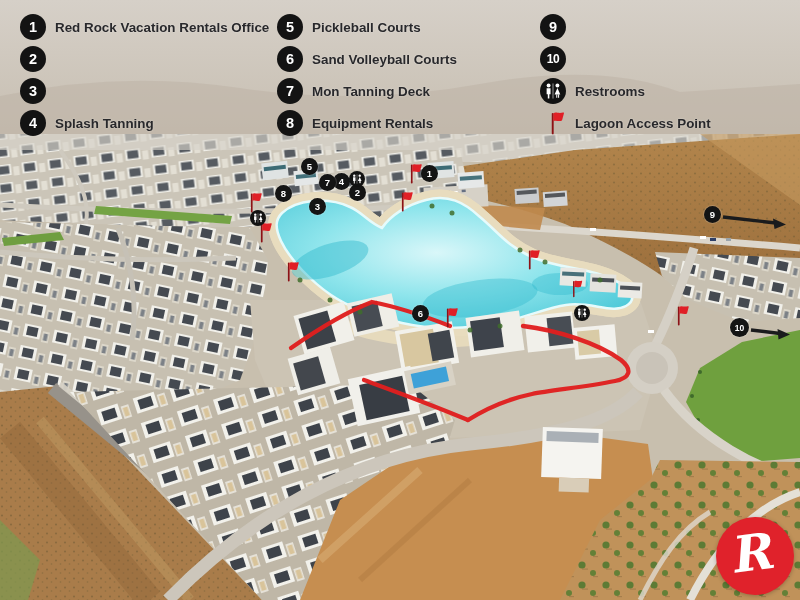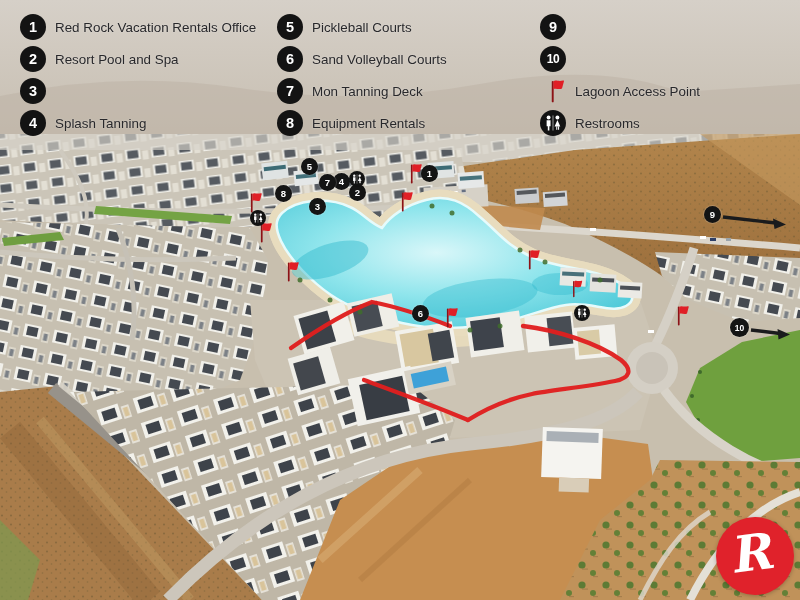--- a/index.html
+++ b/index.html
@@ -8,21 +8,21 @@
   svg.aerial{position:absolute;left:0;top:0;}
 
   
   .legend-col{position:absolute;top:11px;}
   .litem{display:flex;align-items:center;height:32px;gap:9px;}
   .lnum{width:26px;height:26px;border-radius:50%;background:#131313;color:#fff;
         display:flex;align-items:center;justify-content:center;
         font-weight:700;font-size:14.5px;flex:0 0 26px;}
   .lnum.two{font-size:12px;letter-spacing:-0.5px;}
   .licon{width:26px;height:27px;display:flex;align-items:center;justify-content:center;flex:0 0 26px;}
-  .llabel{font-size:13.4px;font-weight:400;color:#28282b;white-space:nowrap;
+  .llabel{font-size:13.4px;font-weight:700;color:#28282b;white-space:nowrap;
           text-shadow:0 0 2px rgba(255,255,255,.45);}
 
   
   .marker{position:absolute;width:17px;height:17px;border-radius:50%;background:#141414;
           color:#fff;display:flex;align-items:center;justify-content:center;
           font-weight:700;font-size:9.5px;box-shadow:0 0 0 1px rgba(255,255,255,.15);}
   .marker.two{width:19px;height:19px;font-size:8.5px;}
   .flag{position:absolute;width:20px;height:24px;}
   .flag.small{transform:scale(.85);}
   .wc{position:absolute;width:16px;height:16px;}
@@ -337,21 +337,20 @@
         <use href="#wcSym"></use>
       </svg></div>
 
   <div class="legend-col" style="left:20px">
     <div class="litem">
       <span class="lnum">1</span>
       <span class="llabel">Red Rock Vacation Rentals Office</span>
     </div>
     <div class="litem">
       <span class="lnum">2</span>
-      <span class="llabel">Resort Pool and Spa</span>
     </div>
     <div class="litem">
       <span class="lnum">3</span>
     </div>
     <div class="litem">
       <span class="lnum">4</span>
       <span class="llabel">Splash Tanning</span>
     </div>
   </div>
 
@@ -373,36 +372,36 @@
       <span class="llabel">Equipment Rentals</span>
     </div>
   </div>
 
   <div class="legend-col" style="left:540px">
     <div class="litem">
       <span class="lnum">9</span>
     </div>
     <div class="litem">
       <span class="lnum two">10</span>
+    </div>
+    <div class="litem">
+      <span class="licon">
+          <svg width="26" height="26">
+            <use href="#wcSym"></use>
+          </svg>
+        </span>
+      <span class="llabel">Restrooms</span>
     </div>
     <div class="litem">
       <span class="licon">
           <svg width="24" height="27" viewBox="0 0 20 24">
             <use href="#flagSym"></use>
           </svg>
         </span>
       <span class="llabel">Lagoon Access Point</span>
     </div>
-    <div class="litem">
-      <span class="licon">
-          <svg width="26" height="26">
-            <use href="#wcSym"></use>
-          </svg>
-        </span>
-      <span class="llabel">Restrooms</span>
-    </div>
   </div>
 
   <div class="logo">
     <span>R</span>
   </div>
 
 </div>
 
 </body></html>

